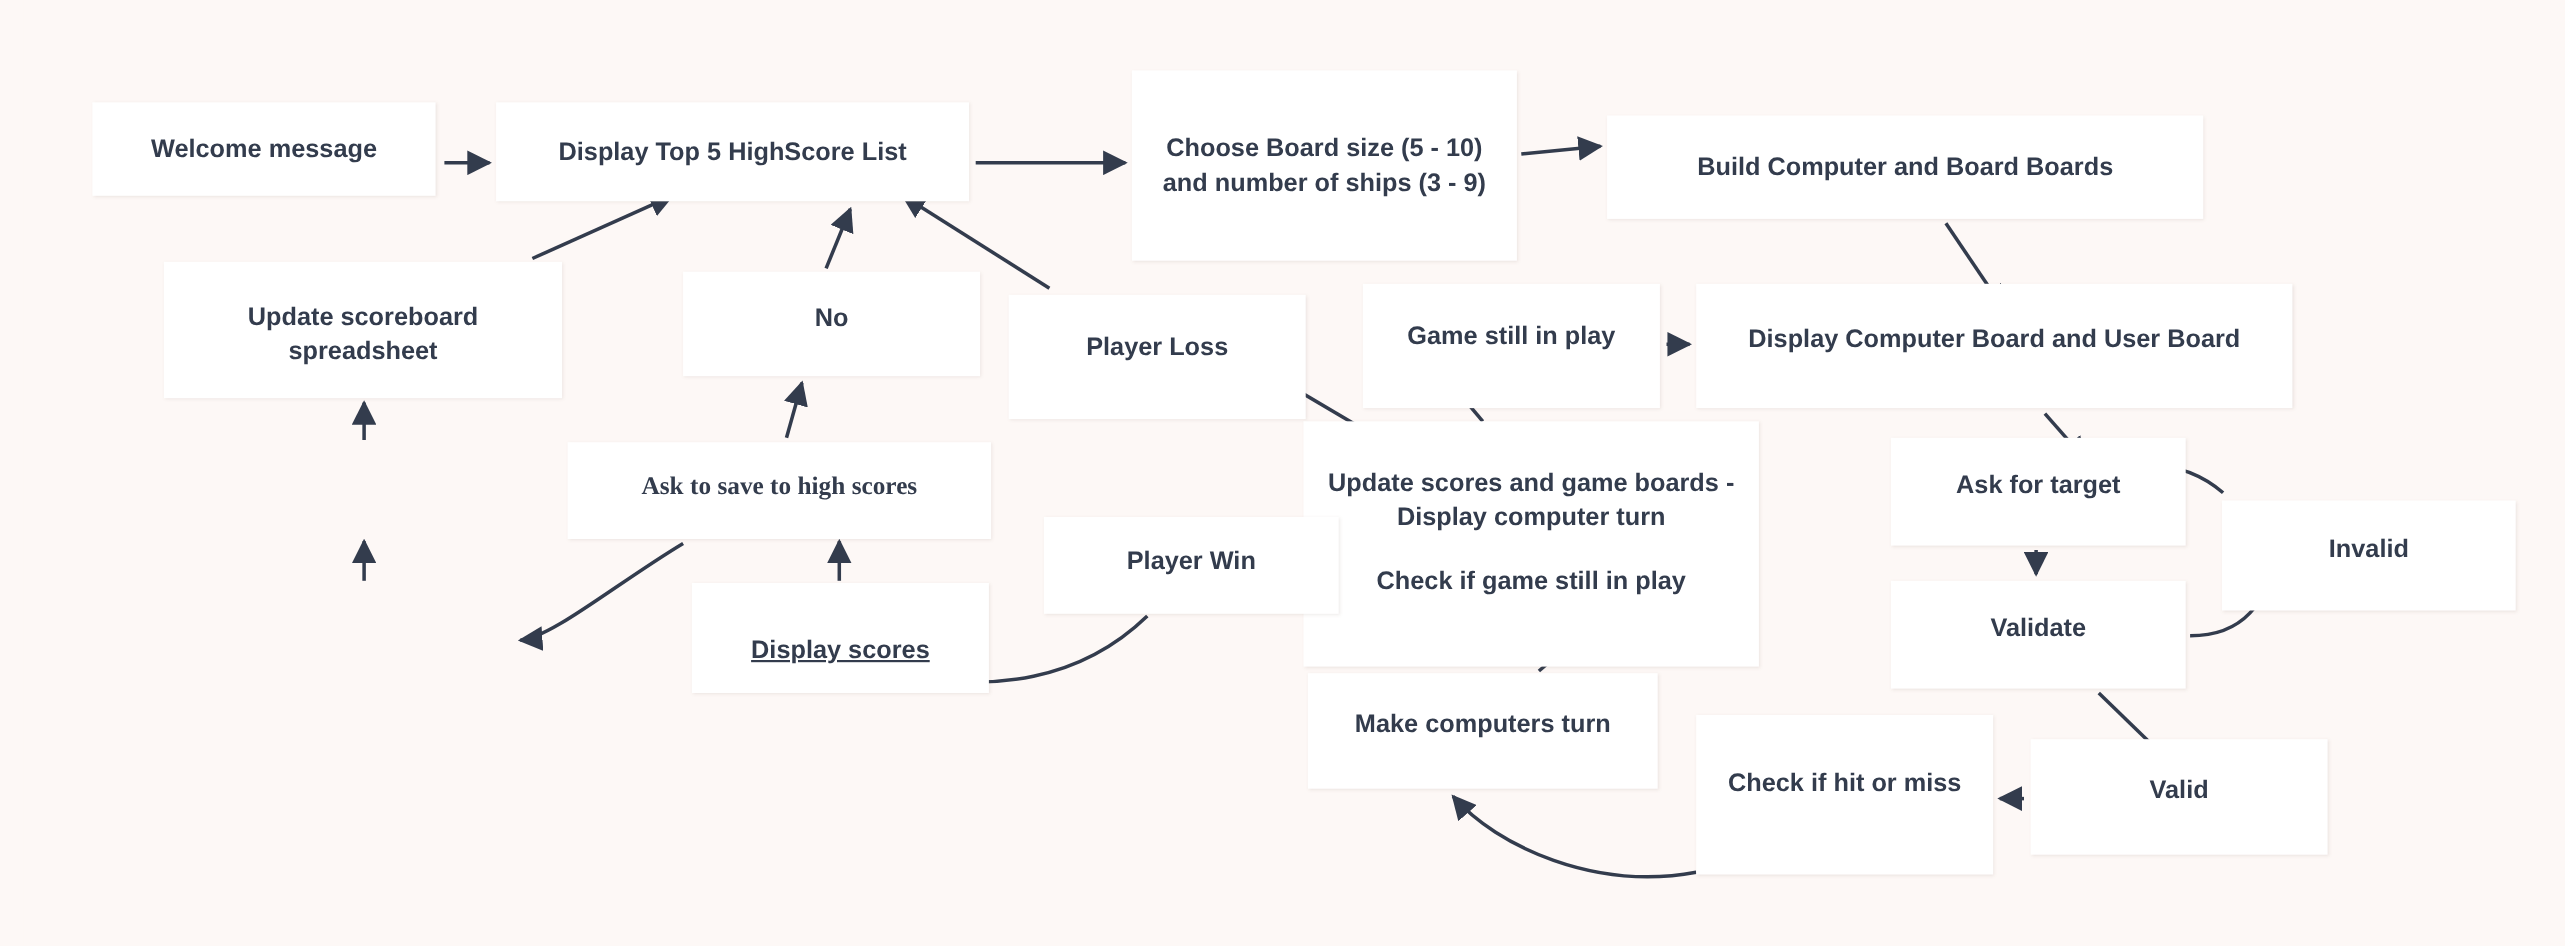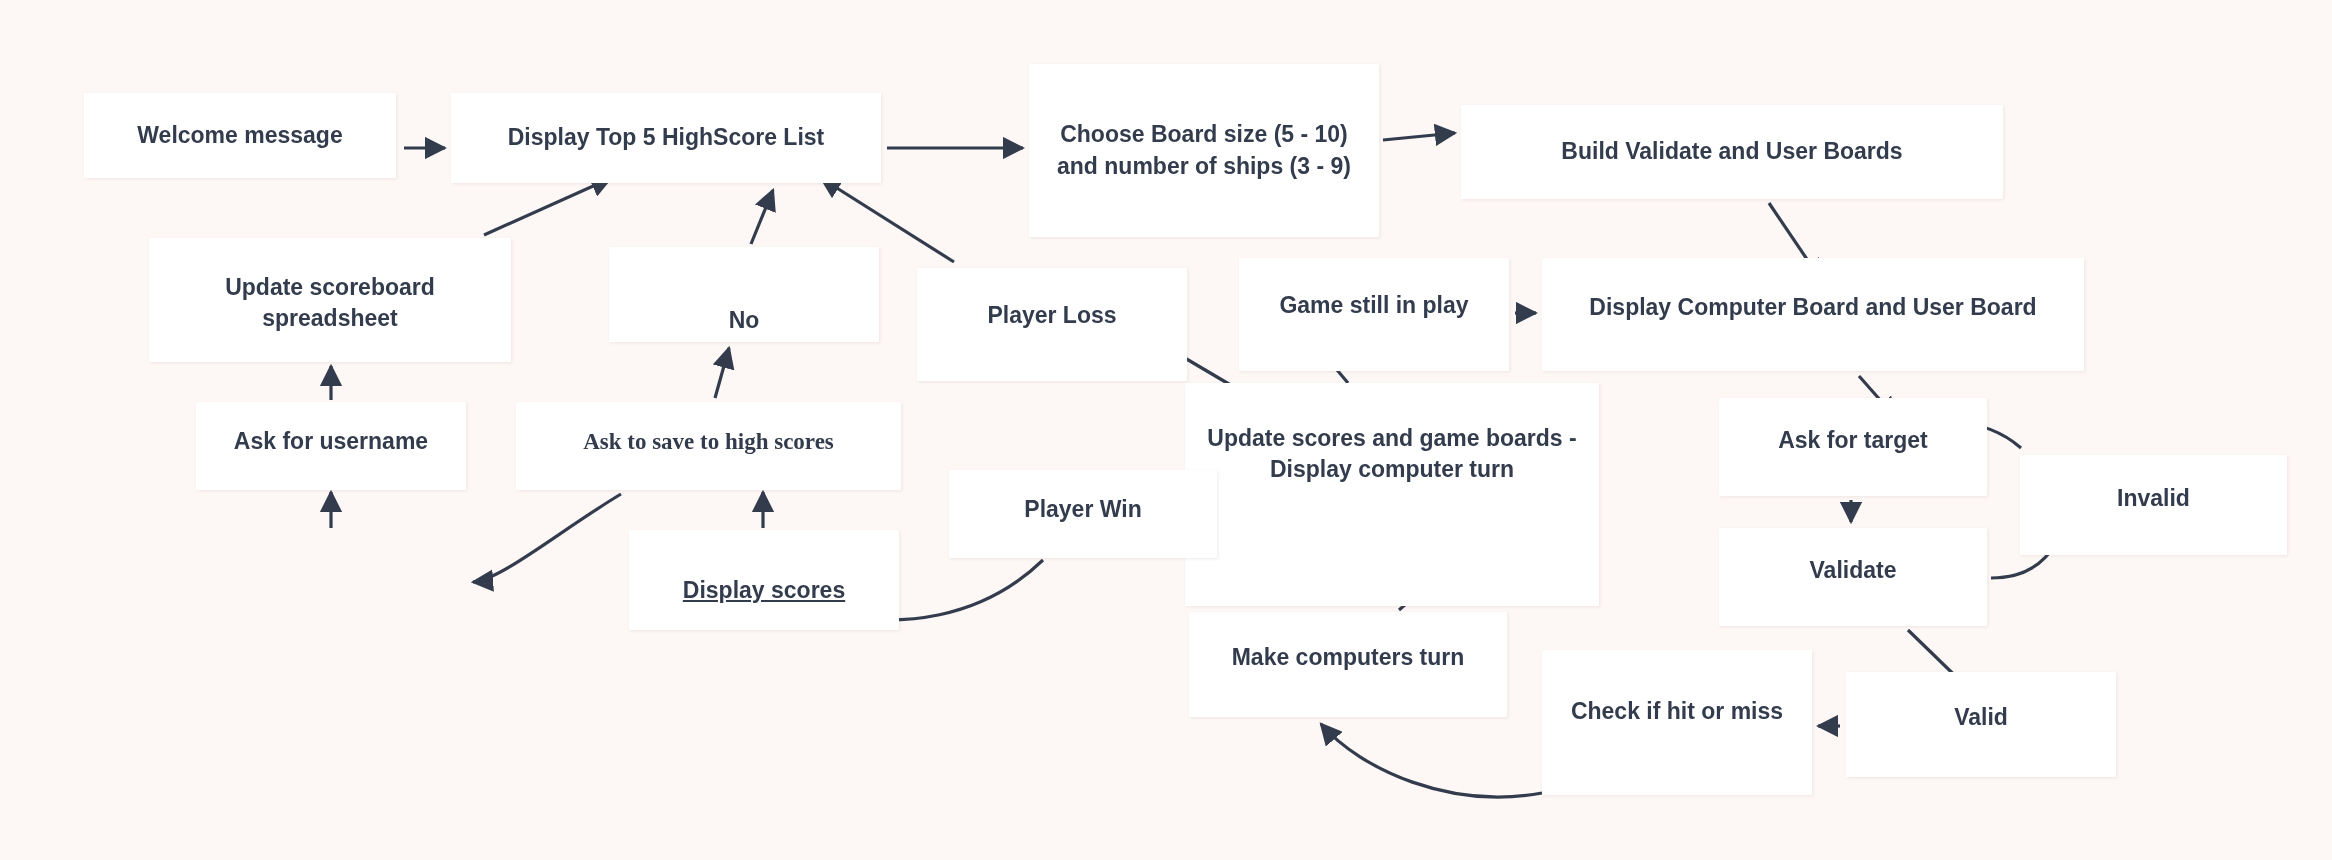--- a/index.html
+++ b/index.html
@@ -117,53 +117,51 @@
 
   <div class="node" style="left:430px;top:93px;width:430px;height:90px;">
     <div class="line">Display Top 5 HighScore List</div>
   </div>
 
   <div class="node" style="left:1008px;top:64px;width:350px;height:173px;">
     <div class="line">Choose Board size (5 - 10) and number of ships (3 - 9)</div>
   </div>
 
   <div class="node" style="left:1440px;top:105px;width:542px;height:94px;">
-    <div class="line">Build Validate and User Boards</div>
+    <div class="line">Build Computer and Board Boards</div>
   </div>
 
   <div class="node" style="left:128px;top:238px;width:362px;height:124px;justify-content:flex-start;padding-top:34px;">
     <div class="line">Update scoreboard spreadsheet</div>
   </div>
 
-  <div class="node" style="left:588px;top:247px;width:270px;height:95px;justify-content:flex-end;padding-top:26px;">
+  <div class="node" style="left:600px;top:247px;width:270px;height:95px;justify-content:flex-start;padding-top:26px;">
     <div class="line">No</div>
   </div>
 
   <div class="node" style="left:896px;top:268px;width:270px;height:113px;justify-content:flex-start;padding-top:32px;">
     <div class="line">Player Loss</div>
   </div>
 
   <div class="node" style="left:1218px;top:258px;width:270px;height:113px;justify-content:flex-start;padding-top:32px;">
     <div class="line">Game still in play</div>
   </div>
 
   <div class="node" style="left:1521px;top:258px;width:542px;height:113px;justify-content:flex-start;padding-top:34px;">
     <div class="line">Display Computer Board and User Board</div>
   </div>
 
-  <div class="node" style="left:175px;top:402px;width:270px;height:88px;justify-content:flex-start;padding-top:24px;">
-    <div class="line">Ask for username</div>
-  </div>
 
   <div class="node" style="left:495px;top:402px;width:385px;height:88px;justify-content:flex-start;padding-top:24px;font-family:Liberation Serif, serif;">
     <div class="line">Ask to save to high scores</div>
   </div>
 
   <div class="node" style="left:1164px;top:383px;width:414px;height:223px;justify-content:flex-start;padding-top:40px;">
     <div class="line">Update scores and game boards - Display computer turn</div>
+    <div class="line">Check if game still in play</div>
   </div>
 
   <div class="node" style="left:1698px;top:398px;width:268px;height:98px;justify-content:flex-start;padding-top:27px;">
     <div class="line">Ask for target</div>
   </div>
 
   <div class="node" style="left:1999px;top:455px;width:267px;height:100px;justify-content:flex-start;padding-top:28px;">
     <div class="line">Invalid</div>
   </div>
 

